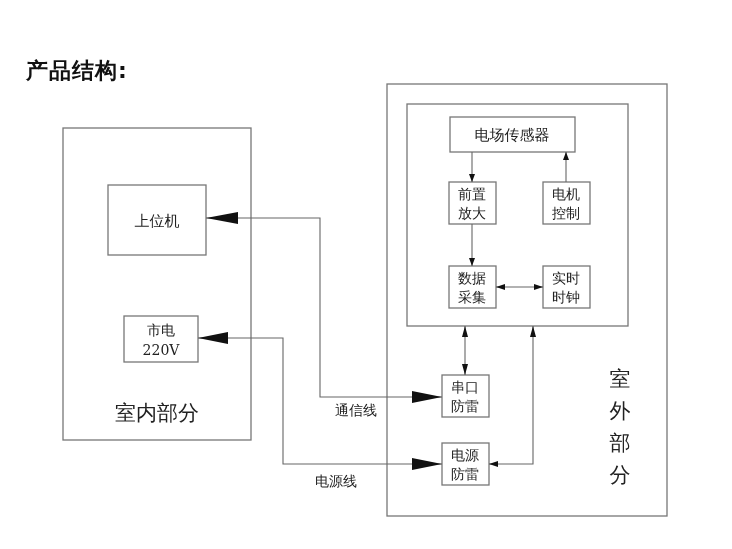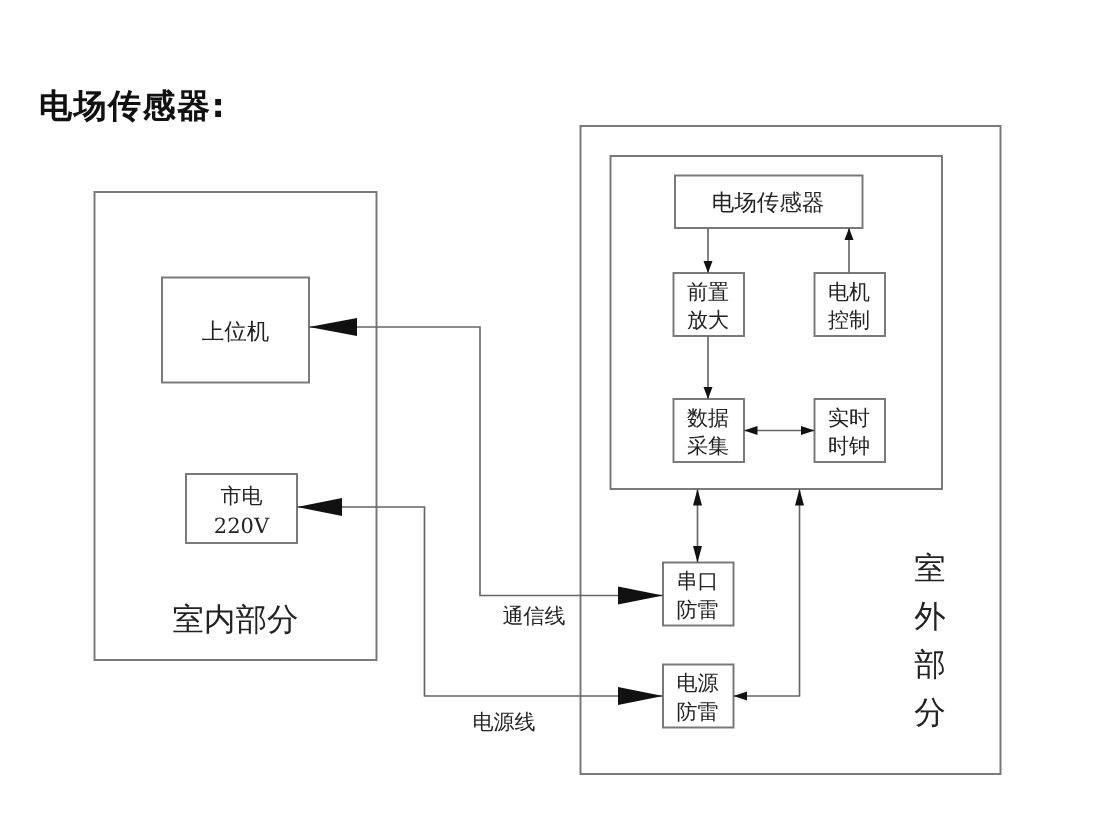--- a/index.html
+++ b/index.html
@@ -7,21 +7,21 @@
   .title { position:absolute; left:26px; top:56px; font-size:22px; font-weight:bold; color:#111; letter-spacing:1px; font-family:"DejaVu Sans", sans-serif; }
   svg { position:absolute; left:0; top:0; }
   .box { fill:#fff; stroke:#777; stroke-width:1.3; }
   .line { stroke:#666; stroke-width:1.1; fill:none; }
   .arrow { fill:#111; }
   .lbl { font-family:"DejaVu Serif", serif; fill:#222; }
 </style>
 </head>
 <body>
 
-<div class="title">电场传感器:</div>
+<div class="title">产品结构:</div>
 
 <svg width="732" height="549" viewBox="0 0 732 549">
 
   <rect class="box" x="63" y="128" width="188" height="312"></rect>
   <rect class="box" x="108" y="185" width="98" height="70"></rect>
   <text class="lbl" x="157" y="226" font-size="15" text-anchor="middle">上位机</text>
   <rect class="box" x="124" y="316" width="74" height="46"></rect>
   <text class="lbl" x="161" y="335" font-size="14" text-anchor="middle">市电</text>
   <text class="lbl" x="161" y="355" font-size="14" text-anchor="middle">220V</text>
   <text class="lbl" x="157" y="420" font-size="21" text-anchor="middle">室内部分</text>

